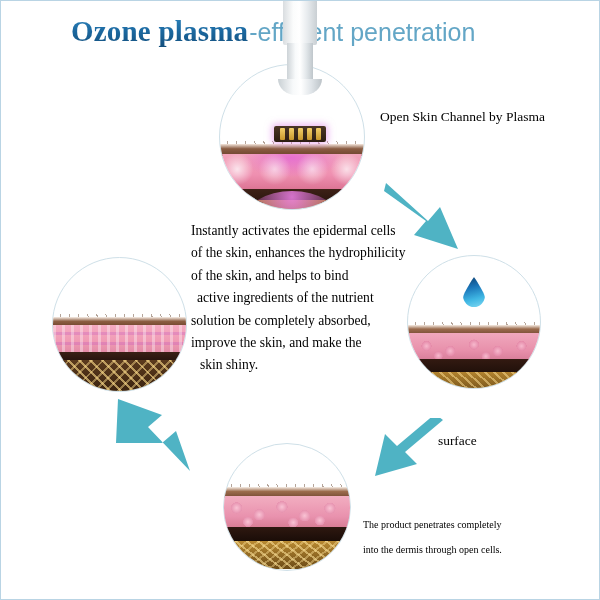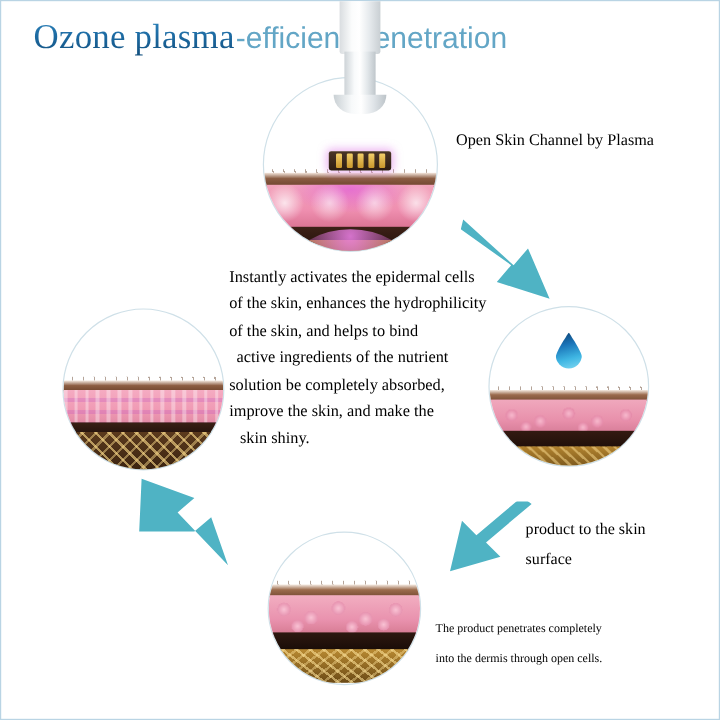--- a/index.html
+++ b/index.html
@@ -18,26 +18,26 @@
     overflow:hidden;
   }
 
   
   #title{
     position:absolute;left:27px;top:14px;
     white-space:nowrap;
   }
   #title-main{
     font-family:"Liberation Serif",serif;
-    font-weight:normal;
+    font-weight:bold;
     font-size:29px;
     letter-spacing:.2px;
     background:linear-gradient(180deg,#2f86bd 0%,#1d6ba3 45%,#134f7d 100%);
     -webkit-background-clip:text;background-clip:text;
-    -webkit-text-fill-color:transparent;color:#1a6399;
+    -webkit-text-fill-color:transparent;color:#1a6399;margin-left:43px;
   }
   #title-sub{
     font-family:"Liberation Sans",sans-serif;
     font-weight:400;
     font-size:25px;
     color:#63a6c6;
     margin-left:1px;
   }
 
   
@@ -269,21 +269,20 @@
   <div id="circle-right" class="circle">
     <div id="droplet"></div>
     <div class="hairline" style="top:50%;"></div>
     <div class="surface"></div>
     <div class="epidermis"></div>
     <div class="dermis"></div>
     <div class="fat"></div>
   </div>
 
   <div id="label-apply" class="txt">
-    <div>product to the skin</div>
     <div>surface</div>
   </div>
 
   <svg class="arrow" style="left:372px;top:417px;" width="72" height="62" viewBox="0 0 72 62">
     <polygon points="70,2 32,34 44,46 2,58 12,16 24,28 62,-4" fill="#4fb3c4"></polygon>
   </svg>
 
   <div id="circle-bottom" class="circle">
     <div class="hairline" style="top:32%;"></div>
     <div class="surface"></div>

